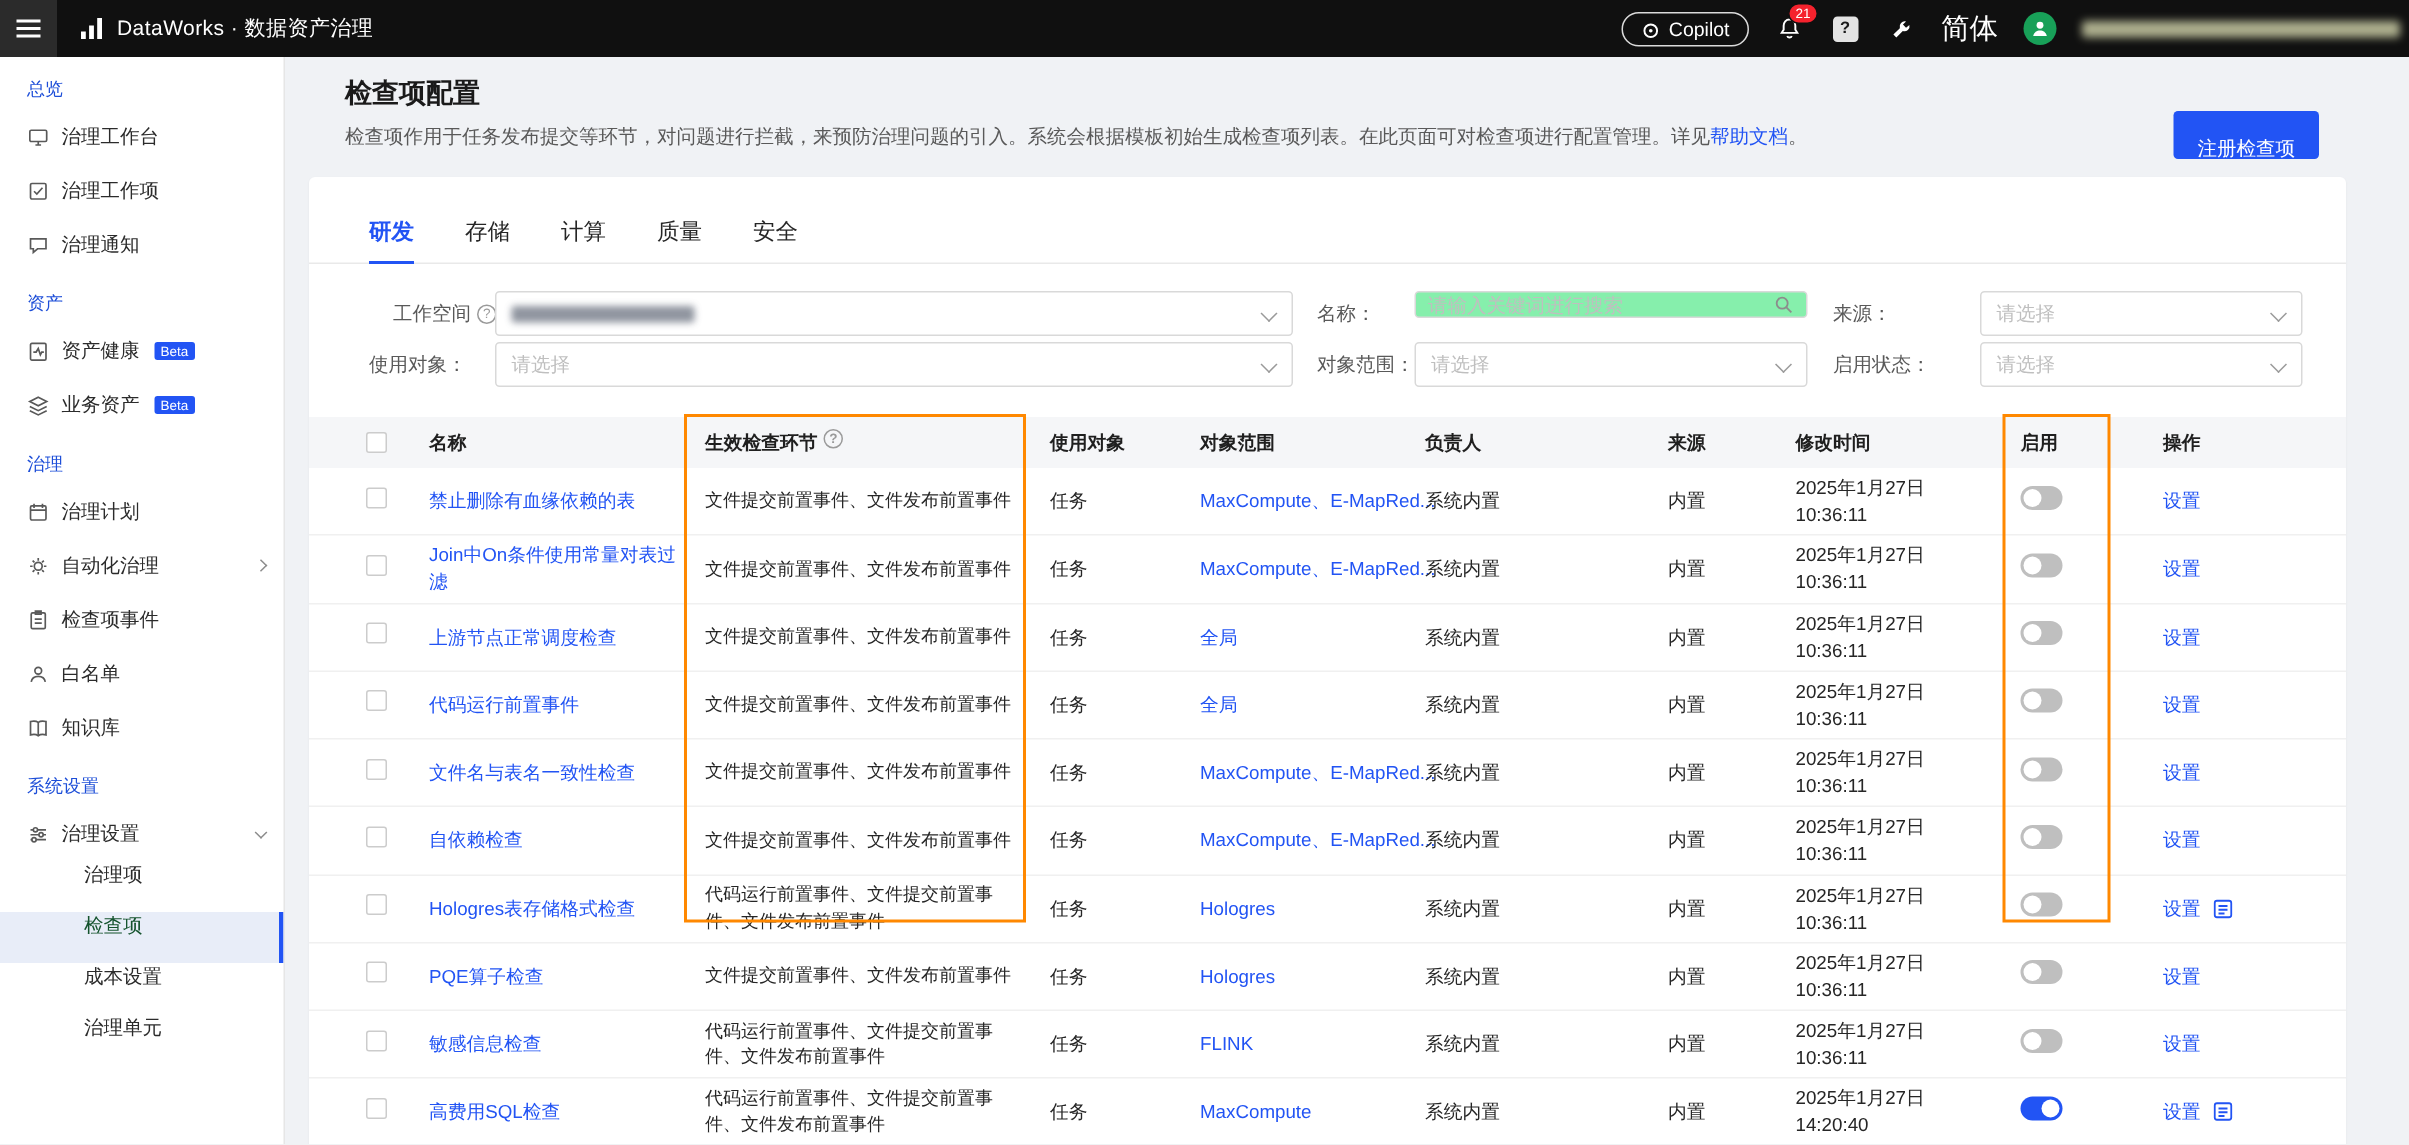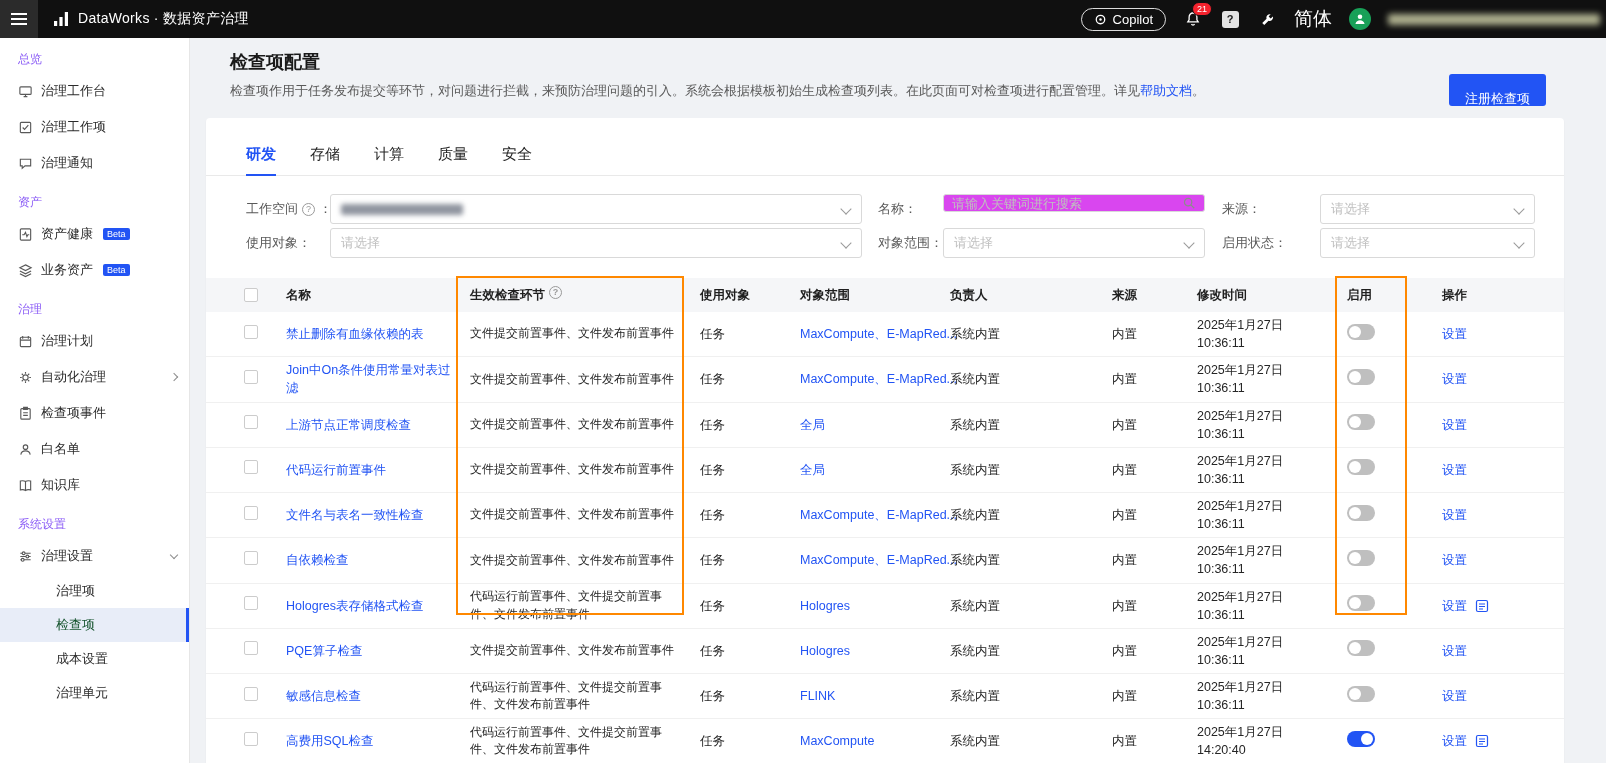--- a/index.html
+++ b/index.html
@@ -6,39 +6,39 @@
   body{font-family:"Liberation Sans",sans-serif;background:#dfe1e6}
   .screen{position:relative;width:1606px;height:763px;background:#f0f2f5;overflow:hidden}
 
   
   .topbar{position:absolute;top:0;left:0;right:0;height:38px;background:#101010;display:flex;align-items:center;color:#fff;z-index:20}
   .hamb{width:38px;height:38px;background:#2b2b2b;display:flex;flex-direction:column;justify-content:center;align-items:center;gap:3px;cursor:pointer;flex:none}
   .hamb span{display:block;width:16px;height:2px;background:#fff}
   .logo{margin-left:14px;display:flex;align-items:center}
   .tb-title{font-size:14px;margin-left:8px;letter-spacing:.3px;white-space:nowrap}
   .tb-right{margin-left:auto;display:flex;align-items:center;gap:17px;padding-right:6px}
-  .copilot{display:flex;align-items:center;gap:6px;border:1px solid rgba(255,255,255,.85);border-radius:14px;background:transparent;color:#fff;font-size:13px;padding:3px 12px;cursor:pointer;font-family:inherit}
+  .copilot{display:flex;align-items:flex-end;gap:6px;border:1px solid rgba(255,255,255,.85);border-radius:14px;background:transparent;color:#fff;font-size:13px;padding:3px 12px;cursor:pointer;font-family:inherit}
   .tb-icon{position:relative;width:20px;height:20px;display:flex;align-items:center;justify-content:center;cursor:pointer}
   .nbadge{position:absolute;top:-7px;left:9px;background:#f5222d;color:#fff;font-size:9px;border-radius:8px;padding:1px 4px;line-height:1.15;border:1px solid #101010}
   .help-sq{width:17px;height:17px;border-radius:3px;background:#e3e3e3;color:#1a1a1a;font-size:11px;font-weight:700;display:flex;align-items:center;justify-content:center}
   .tb-lang{font-size:19px;cursor:pointer;white-space:nowrap}
   .avatar{width:22px;height:22px;border-radius:50%;background:#18a058;display:flex;align-items:center;justify-content:center;flex:none;cursor:pointer}
   .email-blur{width:212px;height:11px;background:#c9cba4;filter:blur(3px);opacity:.85;border-radius:2px}
 
   
   .sidebar{position:absolute;top:38px;left:0;width:190px;bottom:0;background:#fff;border-right:1px solid #e6e6e6;font-size:13px;overflow:hidden;z-index:10}
-  .sec-label{padding:13px 0 5px 18px;font-size:12px;color:#8b5cf6}
+  .sec-label{padding:13px 0 5px 18px;font-size:12px;color:#1d4ed8}
   .sb-item{height:36px;display:flex;align-items:center;padding:0 12px 0 18px;gap:8px;color:#2b2b2b;cursor:pointer}
   .sb-item .lbl{white-space:nowrap}
   .si{width:15px;height:15px;flex:none}
   .beta{background:#2254f4;color:#fff;font-size:9px;padding:1px 4px;border-radius:2px;line-height:1.2;margin-left:2px}
   .chev{width:6px;height:6px;border-right:1.4px solid #8c8c8c;border-bottom:1.4px solid #8c8c8c;margin-left:auto;flex:none}
   .chev.right{transform:rotate(-45deg)}
   .chev.down{transform:rotate(45deg);margin-top:-3px}
-  .sb-child{height:34px;display:flex;align-items:center;padding-left:56px;color:#2b2b2b;cursor:pointer}
+  .sb-child{height:34px;display:flex;align-items:flex-start;padding-left:56px;color:#2b2b2b;cursor:pointer}
   .sb-child.selected{background:#e8edf8;border-right:3px solid #2254f4;color:#14532d;font-weight:400}
 
   
   .main{position:absolute;left:190px;top:38px;right:0;bottom:0;background:#f0f2f5;overflow:hidden}
   .page-title{position:absolute;left:40px;top:12px;font-size:18px;font-weight:700;color:#1a1a1a}
   .page-desc{position:absolute;left:40px;top:44px;font-size:13px;color:#595959;white-space:nowrap}
   .page-desc a{color:#2254f4;text-decoration:none;cursor:pointer}
   .register-btn{position:absolute;right:60px;top:36px;height:30px;background:#2254f4;color:#fff;border:none;border-radius:3px;font-size:13px;padding:16px 16px;cursor:pointer;font-family:inherit}
 
   .card{position:absolute;left:16px;right:42px;top:80px;height:740px;background:#fff;border-radius:4px;box-shadow:0 1px 2px rgba(0,0,0,.05)}
@@ -48,21 +48,21 @@
   .tab{font-size:15px;color:#262626;font-weight:500;display:flex;align-items:center;cursor:pointer;position:relative}
   .tab.active{color:#2254f4;font-weight:700}
   .tab.active::after{content:"";position:absolute;left:0;right:0;bottom:-1px;height:2px;background:#2254f4}
 
   
   .f-label{position:absolute;font-size:13px;color:#595959;height:30px;display:flex;align-items:center;gap:4px;white-space:nowrap}
   .select{position:absolute;height:30px;border:1px solid #d9d9d9;border-radius:3px;display:flex;align-items:center;padding:0 26px 0 10px;font-size:13px;background:#fff;cursor:pointer}
   .select .ph{color:#bfbfbf}
   .select::after{content:"";position:absolute;right:11px;top:10px;width:7px;height:7px;border-right:1.4px solid #9a9a9a;border-bottom:1.4px solid #9a9a9a;transform:rotate(45deg)}
   .blur-bar{width:122px;height:11px;background:#6b7280;filter:blur(2.5px);opacity:.75;border-radius:2px}
-  .search-box{position:absolute;height:18px;border:1px solid #d9d9d9;border-radius:3px;display:flex;align-items:center;background:#d946ef;padding-right:8px}
+  .search-box{position:absolute;height:18px;border:1px solid #d9d9d9;border-radius:3px;display:flex;align-items:center;background:#86efac;padding-right:8px}
   .search-box input{border:none;outline:none;font-size:13px;flex:1;padding:0 8px;color:#333;background:transparent;font-family:inherit}
   .search-box input::placeholder{color:#bfbfbf}
   .qmark{width:13px;height:13px;border-radius:50%;border:1px solid #9a9a9a;color:#9a9a9a;font-size:9px;display:inline-flex;align-items:center;justify-content:center;flex:none}
 
   
   .table{position:absolute;left:0;right:0;top:160px}
   .thead,.trow{display:grid;grid-template-columns:70px 184px 230px 100px 150px 162px 85px 150px 95px 1fr;align-items:center}
   .thead{height:34px;background:#f5f6f8;font-size:12.5px;color:#1f1f1f;font-weight:700}
   .trow{min-height:43px;border-bottom:1px solid #f0f0f0;font-size:12.5px;color:#262626}
   .c,.hc{padding:4px 8px 4px 10px;line-height:1.45}
@@ -255,21 +255,21 @@
     <section class="card">
 
       <div class="tabs">
         <div class="tab active">研发</div>
         <div class="tab">存储</div>
         <div class="tab">计算</div>
         <div class="tab">质量</div>
         <div class="tab">安全</div>
       </div>
 
-      <div class="f-label" style="left:40px;top:76px">
+      <div class="f-label" style="left:56px;top:76px">
         <span>工作空间</span>
         <span class="qmark">?</span>
         <span>：</span>
       </div>
       <div class="select" style="left:124px;top:76px;width:532px">
         <span class="blur-bar"></span>
       </div>
       <div class="f-label" style="left:672px;top:76px">名称：</div>
       <div class="search-box" style="left:737px;top:76px;width:262px">
         <input placeholder="请输入关键词进行搜索" style="">

